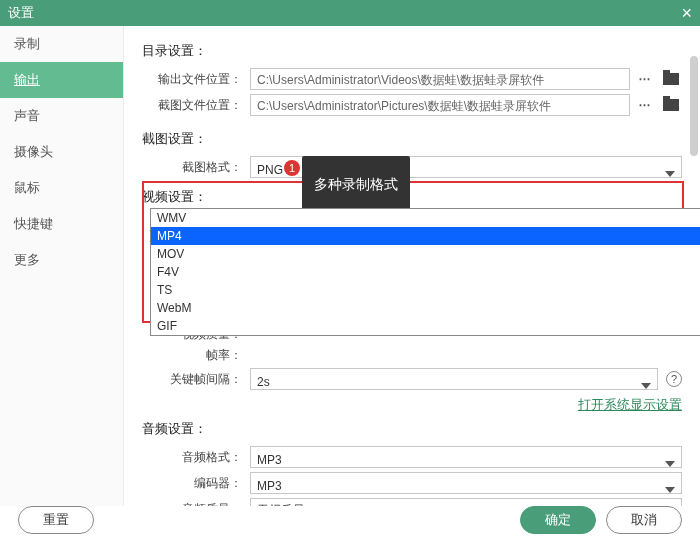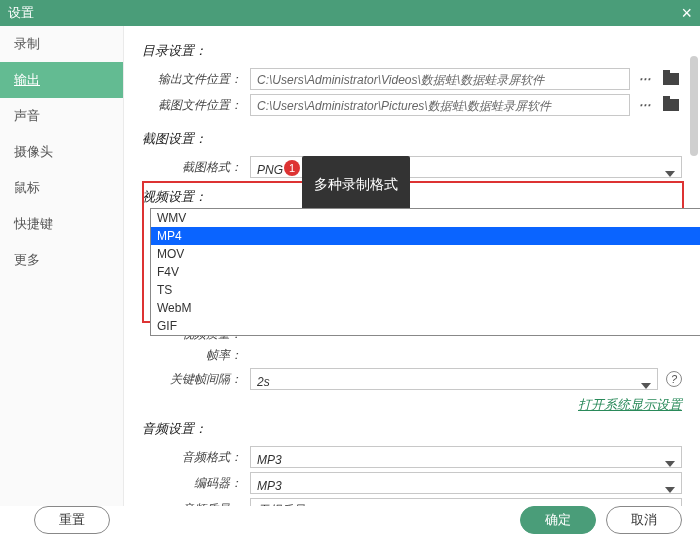--- a/index.html
+++ b/index.html
@@ -6,21 +6,21 @@
   body { width: 700px; height: 540px; background: #fff; overflow: hidden; font-size: 12px; color: #333; position: relative; }
 
   .titlebar { height: 26px; background: #4a9d79; display: flex; align-items: center; justify-content: space-between; padding: 0 8px; color: #fff; font-size: 13px; }
   .titlebar .close { font-size: 18px; cursor: pointer; }
 
   .main { display: flex; height: 480px; }
   .sidebar { width: 124px; background: #fafafa; border-right: 1px solid #eaeaea; }
   .sidebar-item { padding: 9px 14px; font-size: 13px; color: #555; cursor: pointer; }
   .sidebar-item.active { background: #63bb92; color: #fff; text-decoration: underline; }
 
-  .content { flex: 1; padding: 10px 18px 0 18px; position: relative; overflow: hidden; font-style: italic; }
+  .content { flex: 1; padding: 10px 18px 0 18px; position: relative; overflow: hidden; }
 
   .section-title { font-size: 13px; color: #222; margin: 6px 0 8px 0; }
   .row { display: flex; align-items: center; margin: 4px 0; }
   .row-label { width: 108px; text-align: right; padding-right: 8px; font-size: 12px; color: #444; }
   .row-field { flex: 1; display: flex; align-items: center; gap: 4px; }
 
   .input, .select { flex: 1; height: 22px; border: 1px solid #c8c8c8; padding: 0 6px; font-size: 12px; background: #fff; display: flex; align-items: flex-end; justify-content: space-between; }
   .input { color: #666; overflow: hidden; white-space: nowrap; }
   .select { cursor: pointer; }
   .chev { display: inline-block; width: 0; height: 0; border-left: 5px solid transparent; border-right: 5px solid transparent; border-top: 6px solid #555; }
@@ -35,21 +35,21 @@
   .callout-dot { position:absolute; left:284px; top:160px; width:16px; height:16px; background:#d33; color:#fff; border-radius:50%; font-size:11px; display:flex; align-items:center; justify-content:center; }
   .callout { position:absolute; left:302px; top:156px; background:#333; color:#fff; padding:20px 12px; font-size:14px; border-radius:2px; }
 
   .dropdown-open { position:absolute; left:150px; top:208px; width:635px; border:1px solid #888; background:#fff; z-index:5; }
   .dropdown-open div { padding:2px 6px; font-size:12px; cursor:pointer; }
   .dropdown-open div.sel { background:#0a64ff; color:#fff; }
 
   .link { color:#2a8a5a; text-decoration:underline; cursor:pointer; font-size:13px; }
   .help { width:16px; height:16px; border:1px solid #888; border-radius:50%; display:flex; align-items:center; justify-content:center; font-size:11px; color:#555; cursor:pointer; margin-left:4px; }
 
-  .footer { position:absolute; bottom:0; left:0; right:0; height:40px; display:flex; align-items:center; justify-content:space-between; padding:0 18px;margin-left:16px; }
+  .footer { position:absolute; bottom:0; left:0; right:0; height:40px; display:flex; align-items:center; justify-content:space-between; padding:0 18px; }
   .btn { border:1px solid #888; border-radius:14px; padding:4px 24px; font-size:13px; cursor:pointer; background:#fff; }
   .btn.primary { background:#4a9d79; color:#fff; border-color:#4a9d79; }
   .footer-right { display:flex; gap:10px; }
 
   .scrollbar { position:absolute; right:2px; top:30px; width:8px; height:100px; background:#cfcfcf; border-radius:4px; }
 </style>
 </head>
 <body>
 
 <div class="titlebar">

